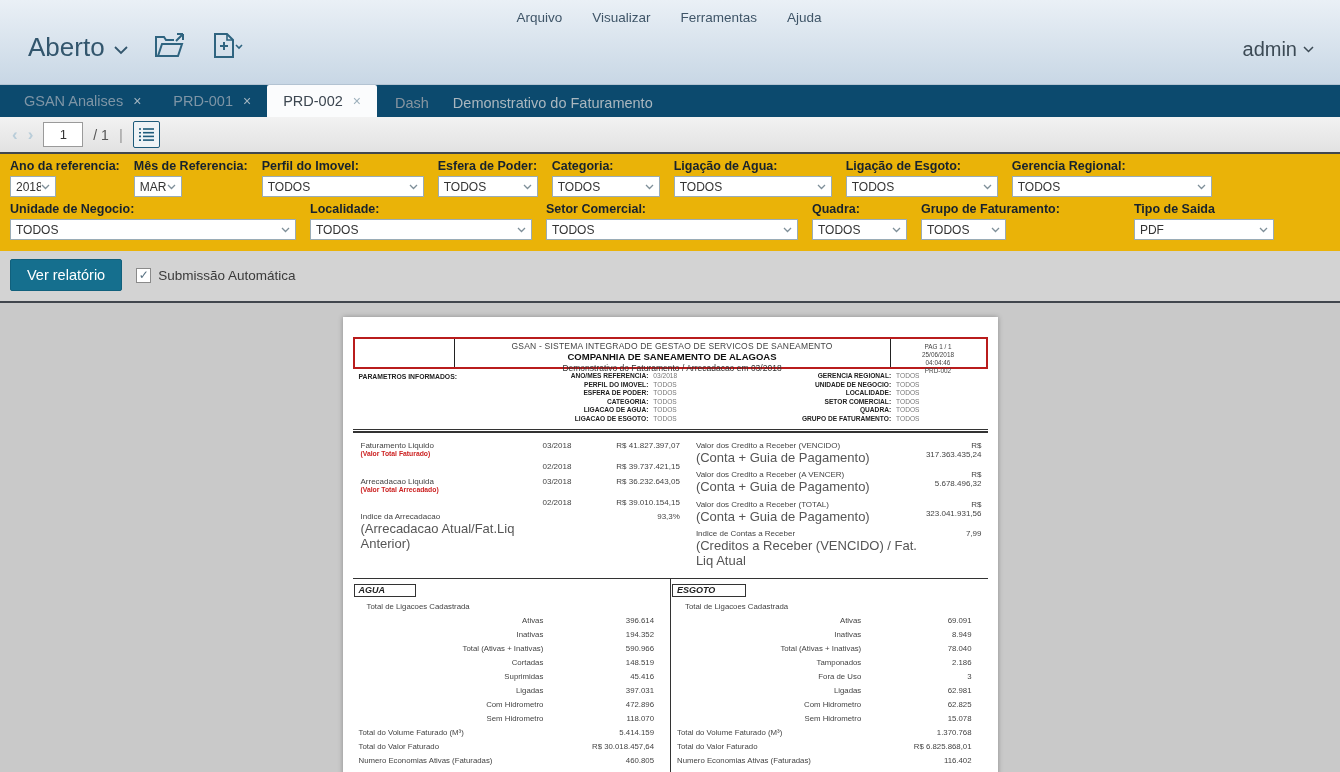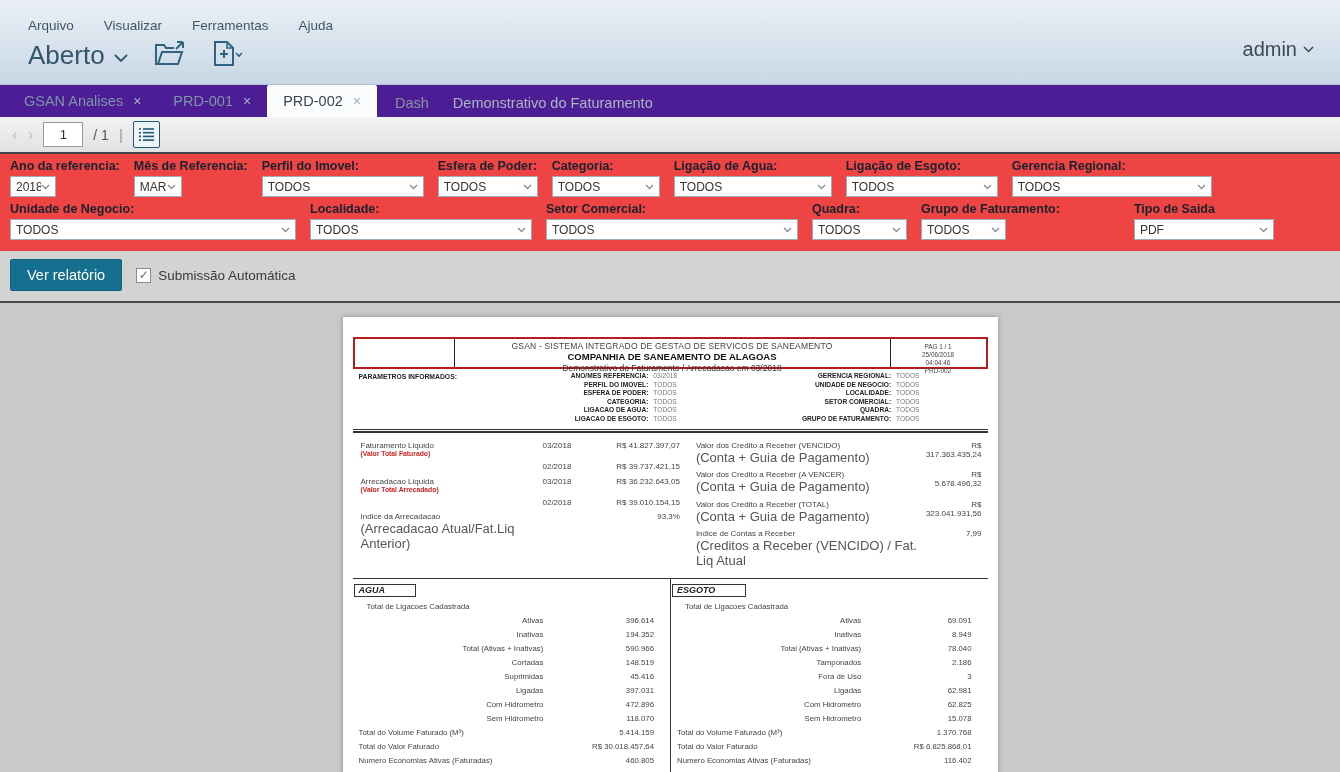--- a/index.html
+++ b/index.html
@@ -2,52 +2,52 @@
 <html><head>
 <meta charset="utf-8">
 <style>
   * { box-sizing: border-box; margin: 0; padding: 0; }
   html,body { width:1340px; height:772px; overflow:hidden;
     font-family:"Liberation Sans", sans-serif; background:#c9c9c9; }
 
   
   .topbar { position:relative; height:85px;
     background:linear-gradient(#eaf0f6,#c8d7e5); border-bottom:1px solid #b3c3d2; }
-  .menubar { padding:16px 0 0 28px; }
+  .menubar { padding:8px 0 0 28px;text-align:center; }
   .menu-item { display:inline-block; margin-right:30px; font-size:13.5px; color:#3f5568; cursor:default; }
   .open-row { display:flex; align-items:center; padding:6px 0 0 28px; }
   .open-btn { font-size:26px; color:#33566d; display:flex; align-items:center; gap:9px; }
   .open-btn svg { margin-top:6px; }
   .hicon { margin-left:26px; color:#2f6480; }
   .user-menu { position:absolute; right:26px; top:38px; font-size:20px; color:#3c4a55;
     display:flex; align-items:center; gap:6px; }
 
   
-  .tabbar { height:32px; background:#4c1d95; display:flex; align-items:flex-end; padding-left:8px; }
+  .tabbar { height:32px; background:#0c4a6e; display:flex; align-items:flex-end; padding-left:8px; }
   .tab { height:32px; display:flex; align-items:center; gap:10px; padding:0 16px;
     font-size:14.5px; color:#7e95a6; }
   .tab .tab-close { color:#a4b6c2; font-size:14px; }
   .tab.active { background:#fbfcfd; color:#3c4650; border-radius:2px 2px 0 0; }
   .tab.active .tab-close { color:#9db0bc; }
   .dash-title { margin:0 0 6px 18px; font-size:14.5px; color:#aab7bf; }
   .dash-title .dash-prefix { color:#8795a0; margin-right:24px; }
 
   
   .toolbar { height:37px; background:linear-gradient(#f2f2f2,#e2e2e2);
     border-bottom:2px solid #41464d; display:flex; align-items:center; padding-left:12px; gap:10px; }
   .pg-arrow { color:#b9cdd9; font-size:17px; font-weight:bold; line-height:1; }
   .pg-input { width:40px; height:25px; border:1px solid #9a9a9a; text-align:center;
     font-size:13px; font-family:inherit; color:#333; }
   .pg-of { font-size:14px; color:#555; }
   .pg-sep { color:#999; font-size:15px; }
   .list-btn { width:27px; height:27px; border:1px solid #1d5a7a; background:#eef3f6;
     display:flex; align-items:center; justify-content:center; border-radius:2px; }
 
   
-  .filters { background:#ef4444; padding:5px 0 6px 10px; }
+  .filters { background:#eab308; padding:5px 0 6px 10px; }
   .frow { display:flex; align-items:flex-start; margin-bottom:5px; }
   .fcol { margin-right:14px; white-space:nowrap; }
   .flabel { display:block; font-size:12.5px; font-weight:bold; color:#17222e; margin-bottom:3px; }
   .fselect { height:21px; background:#fff; border:1px solid #9aacb6; display:flex;
     align-items:center; padding:0 5px; position:relative; }
   .fvalue { font-size:12px; color:#333; flex:1; overflow:hidden; }
   .chev { color:#7e8f99; display:flex; }
   .fcol.tipo { margin-left:60px; }
 
   

